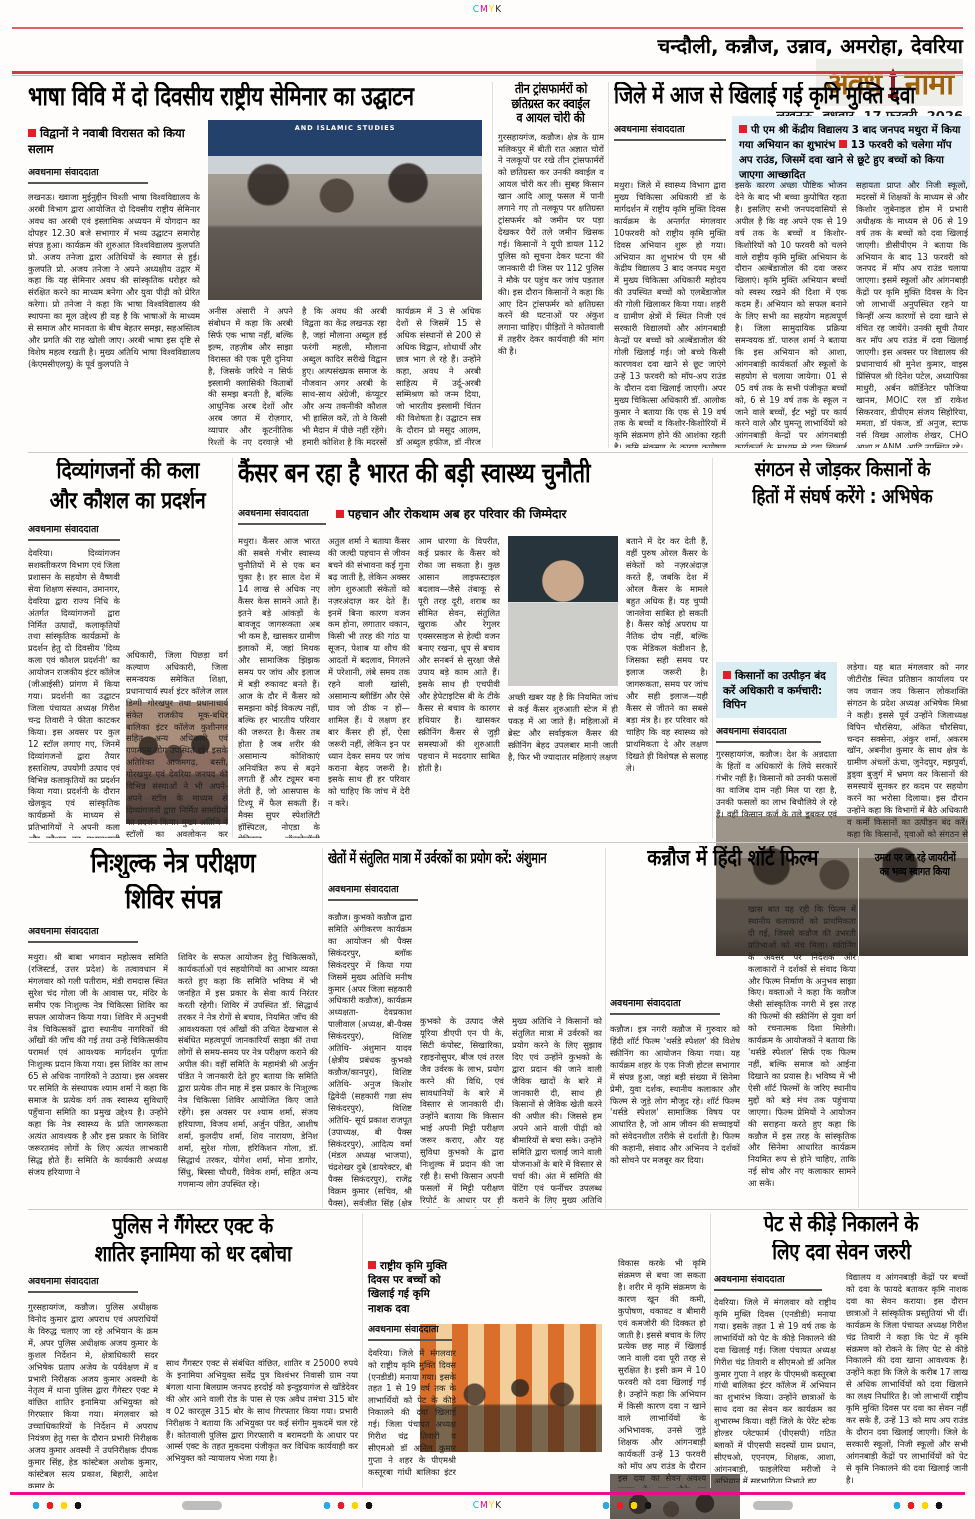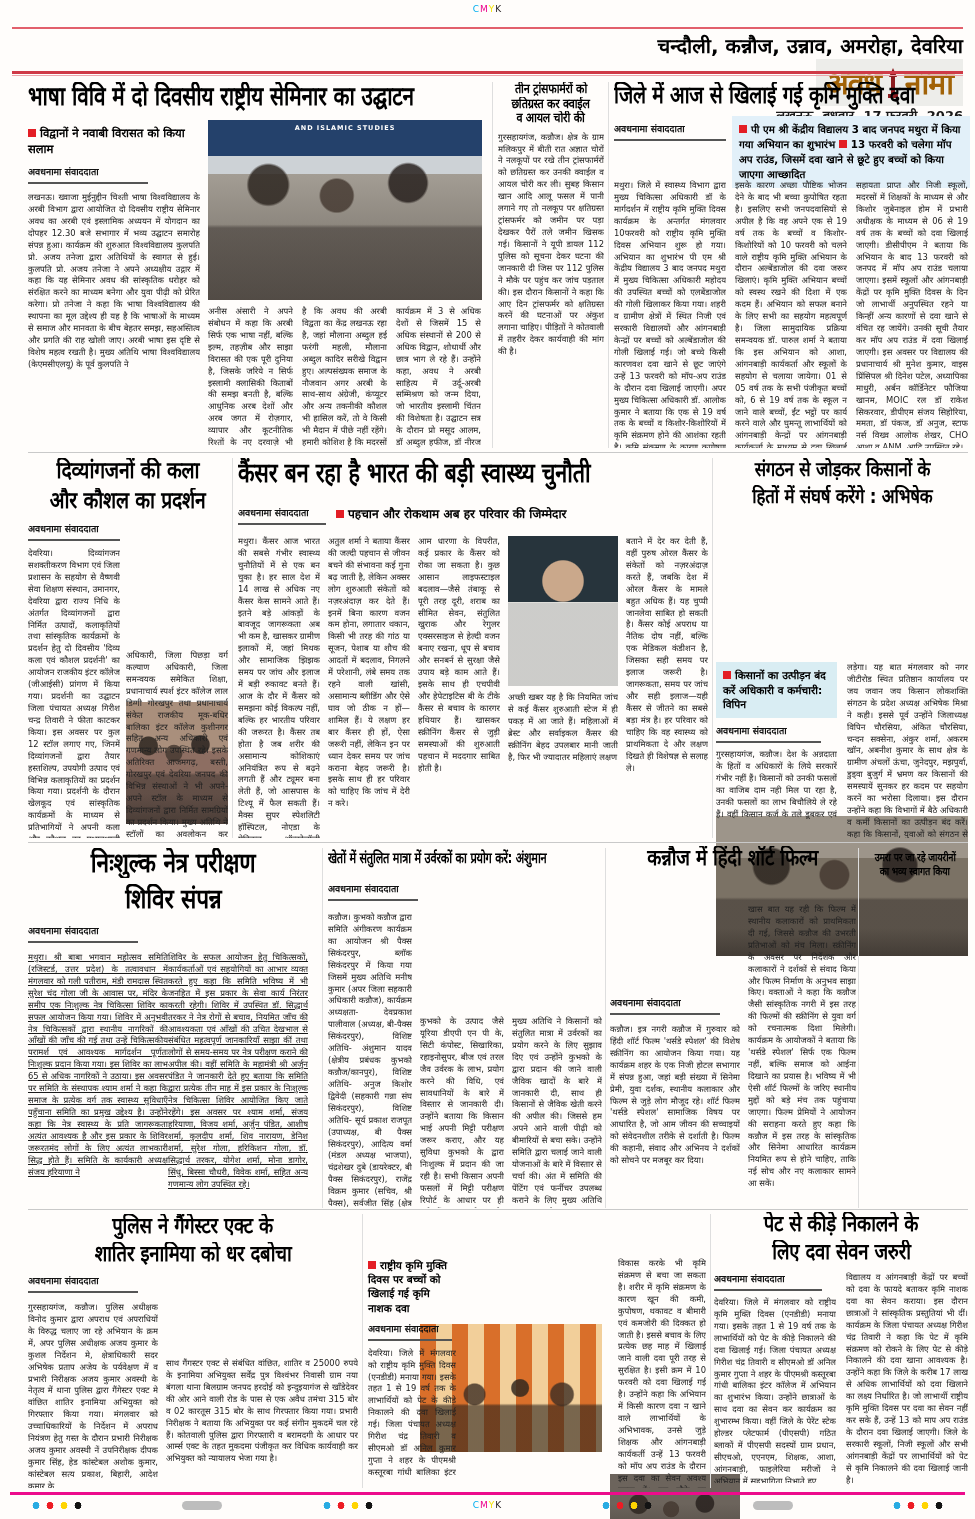--- a/index.html
+++ b/index.html
@@ -152,21 +152,21 @@
       <div class="body-txt" style="height:70px;">गुरसहायगंज, कन्नौज। देश के अन्नदाता के हितों व अधिकारों के लिये सरकारें गंभीर नहीं हैं। किसानों को उनकी फसलों का वाजिब दाम नही मिल पा रहा है, उनकी फसलों का लाभ बिचौलिये ले रहे हैं। वहीं किसान कर्ज के तले डूबकर एवं मौसम की मार से अपने बच्चों को बेहतर परवरिश नही कर पा रहा है। ऐसी ही तमाम समस्याओं को लेकर जय जवान जय किसान लोकशक्ति संगठन किसानों के हकों की लड़ाई सड़क पर उतरकर</div>
     </div>
     <div class="body-txt" style="width:121px;height:176px;">लड़ेगा। यह बात मंगलवार को नगर जीटीरोड स्थित प्रतिष्ठान कार्यालय पर जय जवान जय किसान लोकशक्ति संगठन के प्रदेश अध्यक्ष अभिषेक मिश्रा ने कही। इससे पूर्व उन्होंने जिलाध्यक्ष विपिन चौरसिया, अंकित चौरसिया, चन्दन सक्सेना, अंकुर शर्मा, अकरम खॉन, अबनीश कुमार के साथ क्षेत्र के ग्रामीण अंचलों ऊंचा, जुनेदपुर, मझपुर्वा, डुड्वा बुजुर्ग में भ्रमण कर किसानों की समस्यायें सुनकर हर कदम पर सहयोग करनें का भरोसा दिलाया। इस दौरान उन्होंने कहा कि विभागों में बैठे अधिकारी व कर्मी किसानों का उत्पीड़न बंद करें। कहा कि किसानों, युवाओं को संगठन से जोड़कर उनके अधिकारों की लड़ाई लड़ी जायेगी।</div>
   </div>
 
   <div class="abs rule-h" style="top:842px;left:28px;width:940px;"></div>
 
   <div class="abs ctr nw" style="top:884px;left:28px;width:290px;"><span class="hl sqc" style="font-size:27px;">शिविर संपन्न</span></div>
   <div class="abs ctr nw" style="top:848px;left:28px;width:290px;"><span class="hl sqc" style="font-size:27px;">निःशुल्क नेत्र परीक्षण</span></div>
   <div class="abs byline" style="top:924px;left:28px;width:110px;">अवधनामा संवाददाता</div>
-  <div class="abs" style="top:952px;left:28px;width:290px;height:256px;display:flex;text-decoration:underline;">
+  <div class="abs" style="top:952px;left:28px;width:290px;height:256px;display:flex;gap:10px;">
     <div class="body-txt" style="width:140px;height:256px;">मथुरा। श्री बाबा भगवान महोत्सव समिति (रजिस्टर्ड, उत्तर प्रदेश) के तत्वावधान में मंगलवार को गली पतीराम, मंडी रामदास स्थित सुरेश चंद गोला जी के आवास पर, मंदिर के समीप एक निःशुल्क नेत्र चिकित्सा शिविर का सफल आयोजन किया गया। शिविर में अनुभवी नेत्र चिकित्सकों द्वारा स्थानीय नागरिकों की आँखों की जाँच की गई तथा उन्हें चिकित्सकीय परामर्श एवं आवश्यक मार्गदर्शन पूर्णतः निःशुल्क प्रदान किया गया। इस शिविर का लाभ 65 से अधिक नागरिकों ने उठाया। इस अवसर पर समिति के संस्थापक श्याम शर्मा ने कहा कि समाज के प्रत्येक वर्ग तक स्वास्थ्य सुविधाएँ पहुँचाना समिति का प्रमुख उद्देश्य है। उन्होंने कहा कि नेत्र स्वास्थ्य के प्रति जागरूकता अत्यंत आवश्यक है और इस प्रकार के शिविर जरूरतमंद लोगों के लिए अत्यंत लाभकारी सिद्ध होते हैं। समिति के कार्यकारी अध्यक्ष संजय हरियाणा ने</div>
     <div class="body-txt" style="width:140px;height:256px;">शिविर के सफल आयोजन हेतु चिकित्सकों, कार्यकर्ताओं एवं सहयोगियों का आभार व्यक्त करते हुए कहा कि समिति भविष्य में भी जनहित में इस प्रकार के सेवा कार्य निरंतर करती रहेगी। शिविर में उपस्थित डॉ. सिद्धार्थ तरकर ने नेत्र रोगों से बचाव, नियमित जाँच की आवश्यकता एवं आँखों की उचित देखभाल से संबंधित महत्वपूर्ण जानकारियाँ साझा कीं तथा लोगों से समय-समय पर नेत्र परीक्षण कराने की अपील की। वहीं समिति के महामंत्री श्री अर्जुन पंडित ने जानकारी देते हुए बताया कि समिति द्वारा प्रत्येक तीन माह में इस प्रकार के निःशुल्क नेत्र चिकित्सा शिविर आयोजित किए जाते रहेंगे। इस अवसर पर श्याम शर्मा, संजय हरियाणा, विजय शर्मा, अर्जुन पंडित, आशीष शर्मा, कुलदीप शर्मा, शिव नारायण, डेनिश शर्मा, सुरेश गोला, हरिकिशन गोला, डॉ. सिद्धार्थ तरकर, योगेश शर्मा, मोना डागोर, सिंधु, बिस्सा चौधरी, विवेक शर्मा, सहित अन्य गणमान्य लोग उपस्थित रहे।</div>
   </div>
 
   <div class="abs rule-v" style="top:848px;left:322px;height:360px;"></div>
 
   <div class="abs nw" style="top:848px;left:328px;width:274px;height:24px;"><span class="hl" style="display:inline-block;transform:scaleX(.74);transform-origin:0 50%;white-space:nowrap;font-size:15px;">खेतों में संतुलित मात्रा में उर्वरकों का प्रयोग करें: अंशुमान</span></div>
   <div class="abs byline" style="top:882px;left:328px;width:90px;">अवधनामा संवाददाता</div>
   <div class="abs photo ph-fert" style="top:882px;left:420px;width:182px;height:128px;"></div>
   <div class="abs body-txt" style="top:912px;left:328px;width:84px;height:296px;">कन्नौज। कुभको कन्नौज द्वारा समिति अंगीकरण कार्यक्रम का आयोजन श्री पैक्स सिकंदरपुर, ब्लॉक सिकंदरपुर में किया गया जिसमें मुख्य अतिथि मनीष कुमार (अपर जिला सहकारी अधिकारी कन्नौज), कार्यक्रम अध्यक्षता- देवप्रकाश पालीवाल (अध्यक्ष, बी-पैक्स सिकंदरपुर), विशिष्ट अतिथि- अंशुमान यादव (क्षेत्रीय प्रबंधक कुभको कन्नौज/कानपुर), विशिष्ट अतिथि- अनुज किशोर द्विवेदी (सहकारी गन्ना संघ सिकंदरपुर), विशिष्ट अतिथि- सूर्य प्रकाश राजपूत (उपाध्यक्ष, बी पैक्स सिकंदरपुर), आदित्य वर्मा (मंडल अध्यक्ष भाजपा), चंद्रशेखर दुबे (डायरेक्टर, बी पैक्स सिकंदरपुर), राजेंद्र विक्रम कुमार (सचिव, श्री पैक्स), सर्वजीत सिंह (क्षेत्र प्रबंधक कुभको- कन्नौज) एवं 115 किसान उपस्थित रहे। सर्वप्रथम सभी अतिथियों का पुष्पगुच्छ एवं माल्यार्पण कर स्वागत किया गया। क्षेत्र प्रबंधक कुभको ने सभी किसान भाइयों को कुभको के बारे में,</div>

